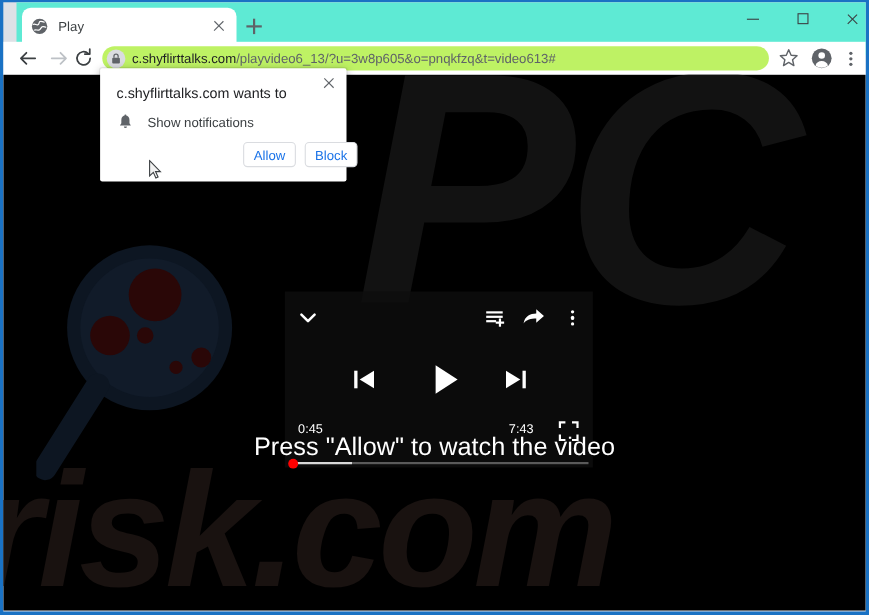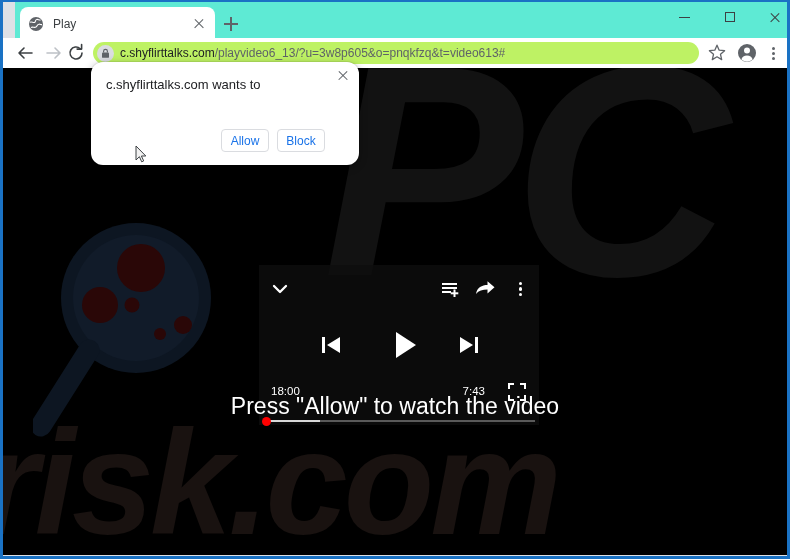--- a/index.html
+++ b/index.html
@@ -315,23 +315,22 @@
     user-select: none;
   }
 
   
   #perm-dialog {
     position: absolute;
     left: 88px; top: 60px;
     width: 224px; height: 103px;
     background: #ffffff;
     box-shadow: 0 2px 8px rgba(0,0,0,0.30), 0 0 0 1px rgba(0,0,0,0.06);
-    border-radius: 12px;
+    border-radius: 2px;
     z-index: 50;
-    padding-left: 44px;
   }
   #perm-title {
     position: absolute;
     left: 15px; top: 15px;
     font-size: 13px;
     color: #202124;
   }
   #perm-row {
     position: absolute;
     left: 15px; top: 41px;
@@ -534,21 +533,21 @@
         </div>
         <div class="ctrl" id="btn-next">
           <svg width="28" height="28" viewBox="0 0 28 28">
             <path d="M5 6 L5 22 L18 14 Z" fill="#ffffff"></path>
             <rect x="20" y="6" width="3" height="16" fill="#ffffff"></rect>
           </svg>
         </div>
       </div>
 
       <div id="player-bottom">
-        <span id="time-current">18:00</span>
+        <span id="time-current">0:45</span>
         <span id="time-total">7:43</span>
 
         <div id="btn-fullscreen">
           <svg width="20" height="20" viewBox="0 0 20 20">
             <path d="M2 7 L2 2 L7 2" stroke="#ffffff" stroke-width="2" fill="none"></path>
             <path d="M13 2 L18 2 L18 7" stroke="#ffffff" stroke-width="2" fill="none"></path>
             <path d="M18 13 L18 18 L13 18" stroke="#ffffff" stroke-width="2" fill="none"></path>
             <path d="M7 18 L2 18 L2 13" stroke="#ffffff" stroke-width="2" fill="none"></path>
           </svg>
         </div>
@@ -559,20 +558,30 @@
         </div>
       </div>
     </div>
 
     <div id="headline">Press "Allow" to watch the video</div>
   </div>
 
   <div id="perm-dialog">
     <div id="perm-title">c.shyflirttalks.com wants to</div>
 
+    <div id="perm-row">
+      <span id="bell-icon">
+        <svg width="16" height="16" viewBox="0 0 16 16">
+          <path d="M8 2 C10.3 2 11.7 3.6 11.7 6 L11.7 9 L13 11 L3 11 L4.3 9 L4.3 6 C4.3 3.6 5.7 2 8 2 Z" fill="#5f6368"></path>
+          <rect x="7.1" y="1" width="1.8" height="1.6" rx="0.8" fill="#5f6368"></rect>
+          <path d="M6.6 12 a1.4 1.4 0 0 0 2.8 0 Z" fill="#5f6368"></path>
+        </svg>
+      </span>
+      <span id="perm-option">Show notifications</span>
+    </div>
 
     <div id="perm-close"></div>
 
     <button class="perm-btn" id="btn-allow">Allow</button>
     <button class="perm-btn" id="btn-block">Block</button>
   </div>
 
   <span id="cursor">
     <svg width="13" height="19" viewBox="0 0 13 19">
       <path d="M1 1 L1 15 L4.4 11.7 L6.7 16.8 L8.7 15.9 L6.4 11 L10.8 11 Z" fill="#f2f2f2" stroke="#3c4043" stroke-width="1"></path>

